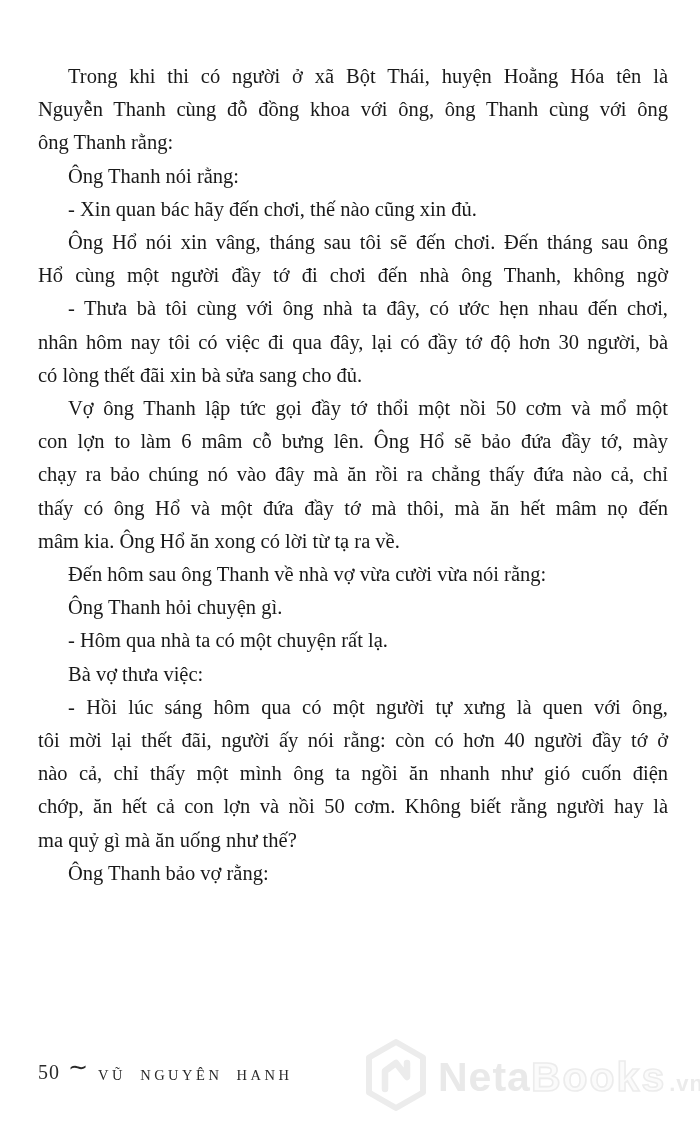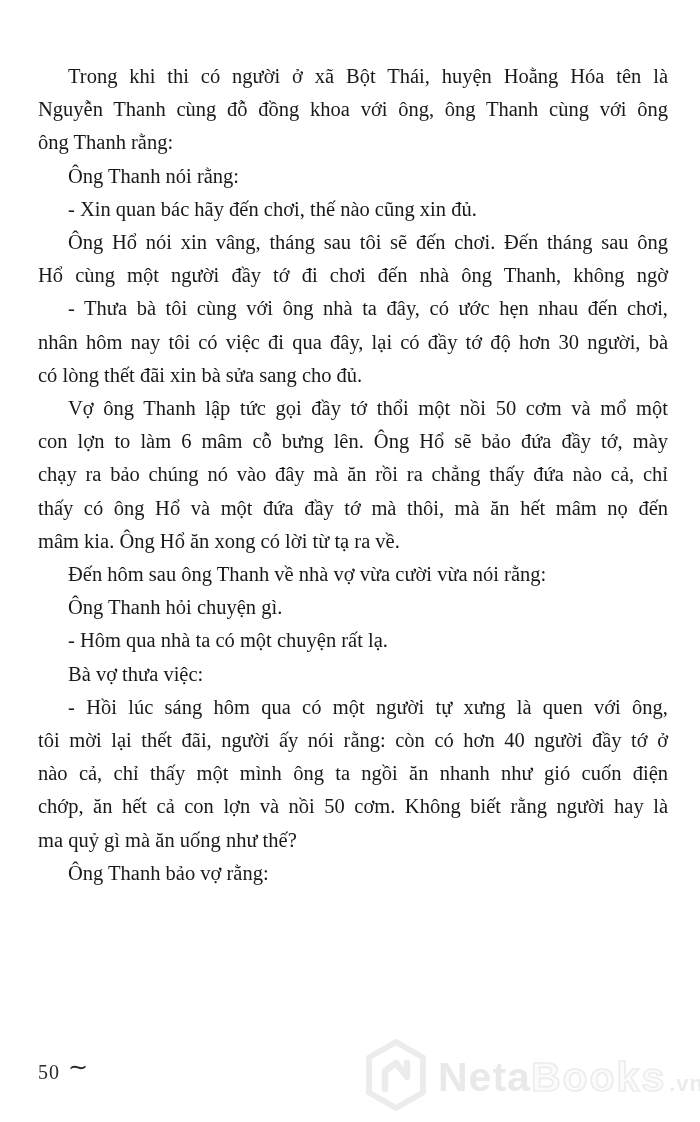--- a/index.html
+++ b/index.html
@@ -120,20 +120,21 @@
     <div class="line">tôi mời lại thết đãi, người ấy nói rằng: còn có hơn 40 người đầy tớ ở</div>
     <div class="line">nào cả, chỉ thấy một mình ông ta ngồi ăn nhanh như gió cuốn điện</div>
     <div class="line">chớp, ăn hết cả con lợn và nồi 50 cơm. Không biết rằng người hay là</div>
     <div class="line end">ma quỷ gì mà ăn uống như thế?</div>
     <div class="line indent end">Ông Thanh bảo vợ rằng:</div>
   </div>
 
 <div class="footer">
   <span class="page-number">50</span>
   <span class="tilde">∼</span>
+  <span class="author">VŨ NGUYÊN HANH</span>
 </div>
 
 <div class="watermark">
   <span class="wm-logo">
     <svg width="66" height="72" viewBox="0 0 66 72" fill="none" xmlns="http://www.w3.org/2000/svg">
       <path d="M33 3 L60 18.5 V53.5 L33 69 L6 53.5 V18.5 Z" stroke="#ececec" stroke-width="6" stroke-linejoin="round" fill="none"></path>
       <path d="M22 50 V32 L33 24 L44 38 V24" stroke="#ececec" stroke-width="6.5" stroke-linecap="round" stroke-linejoin="round" fill="none"></path>
     </svg>
   </span>
   <span class="wm-text">

